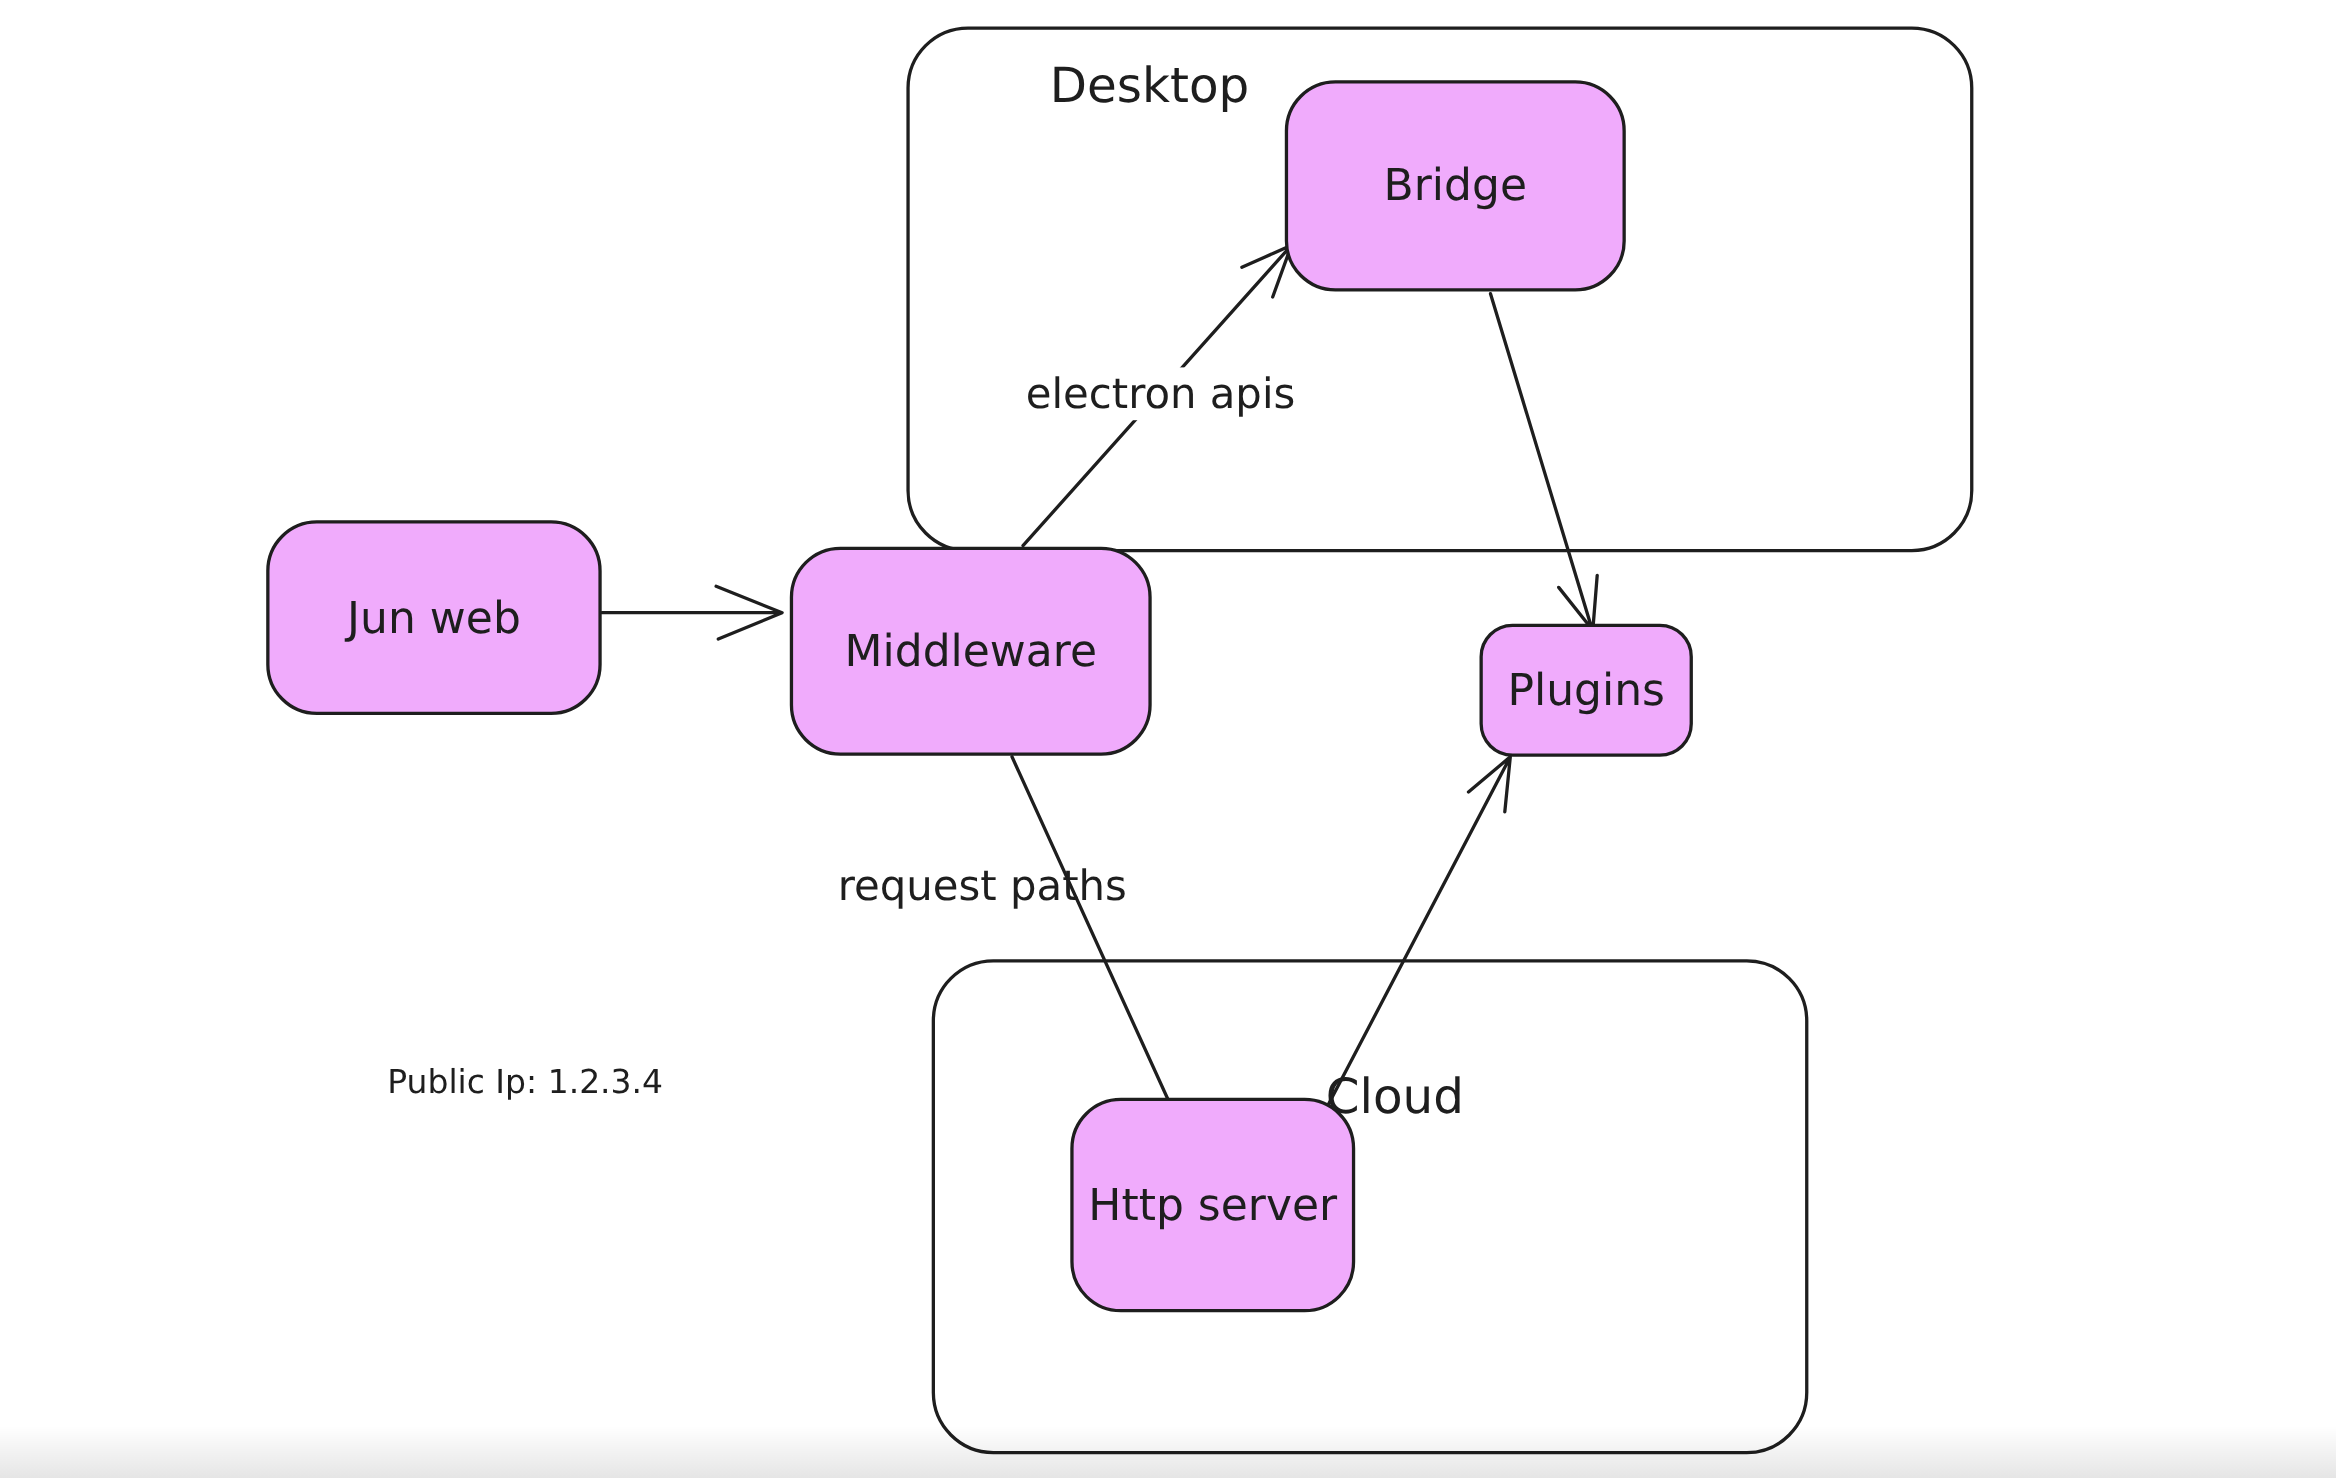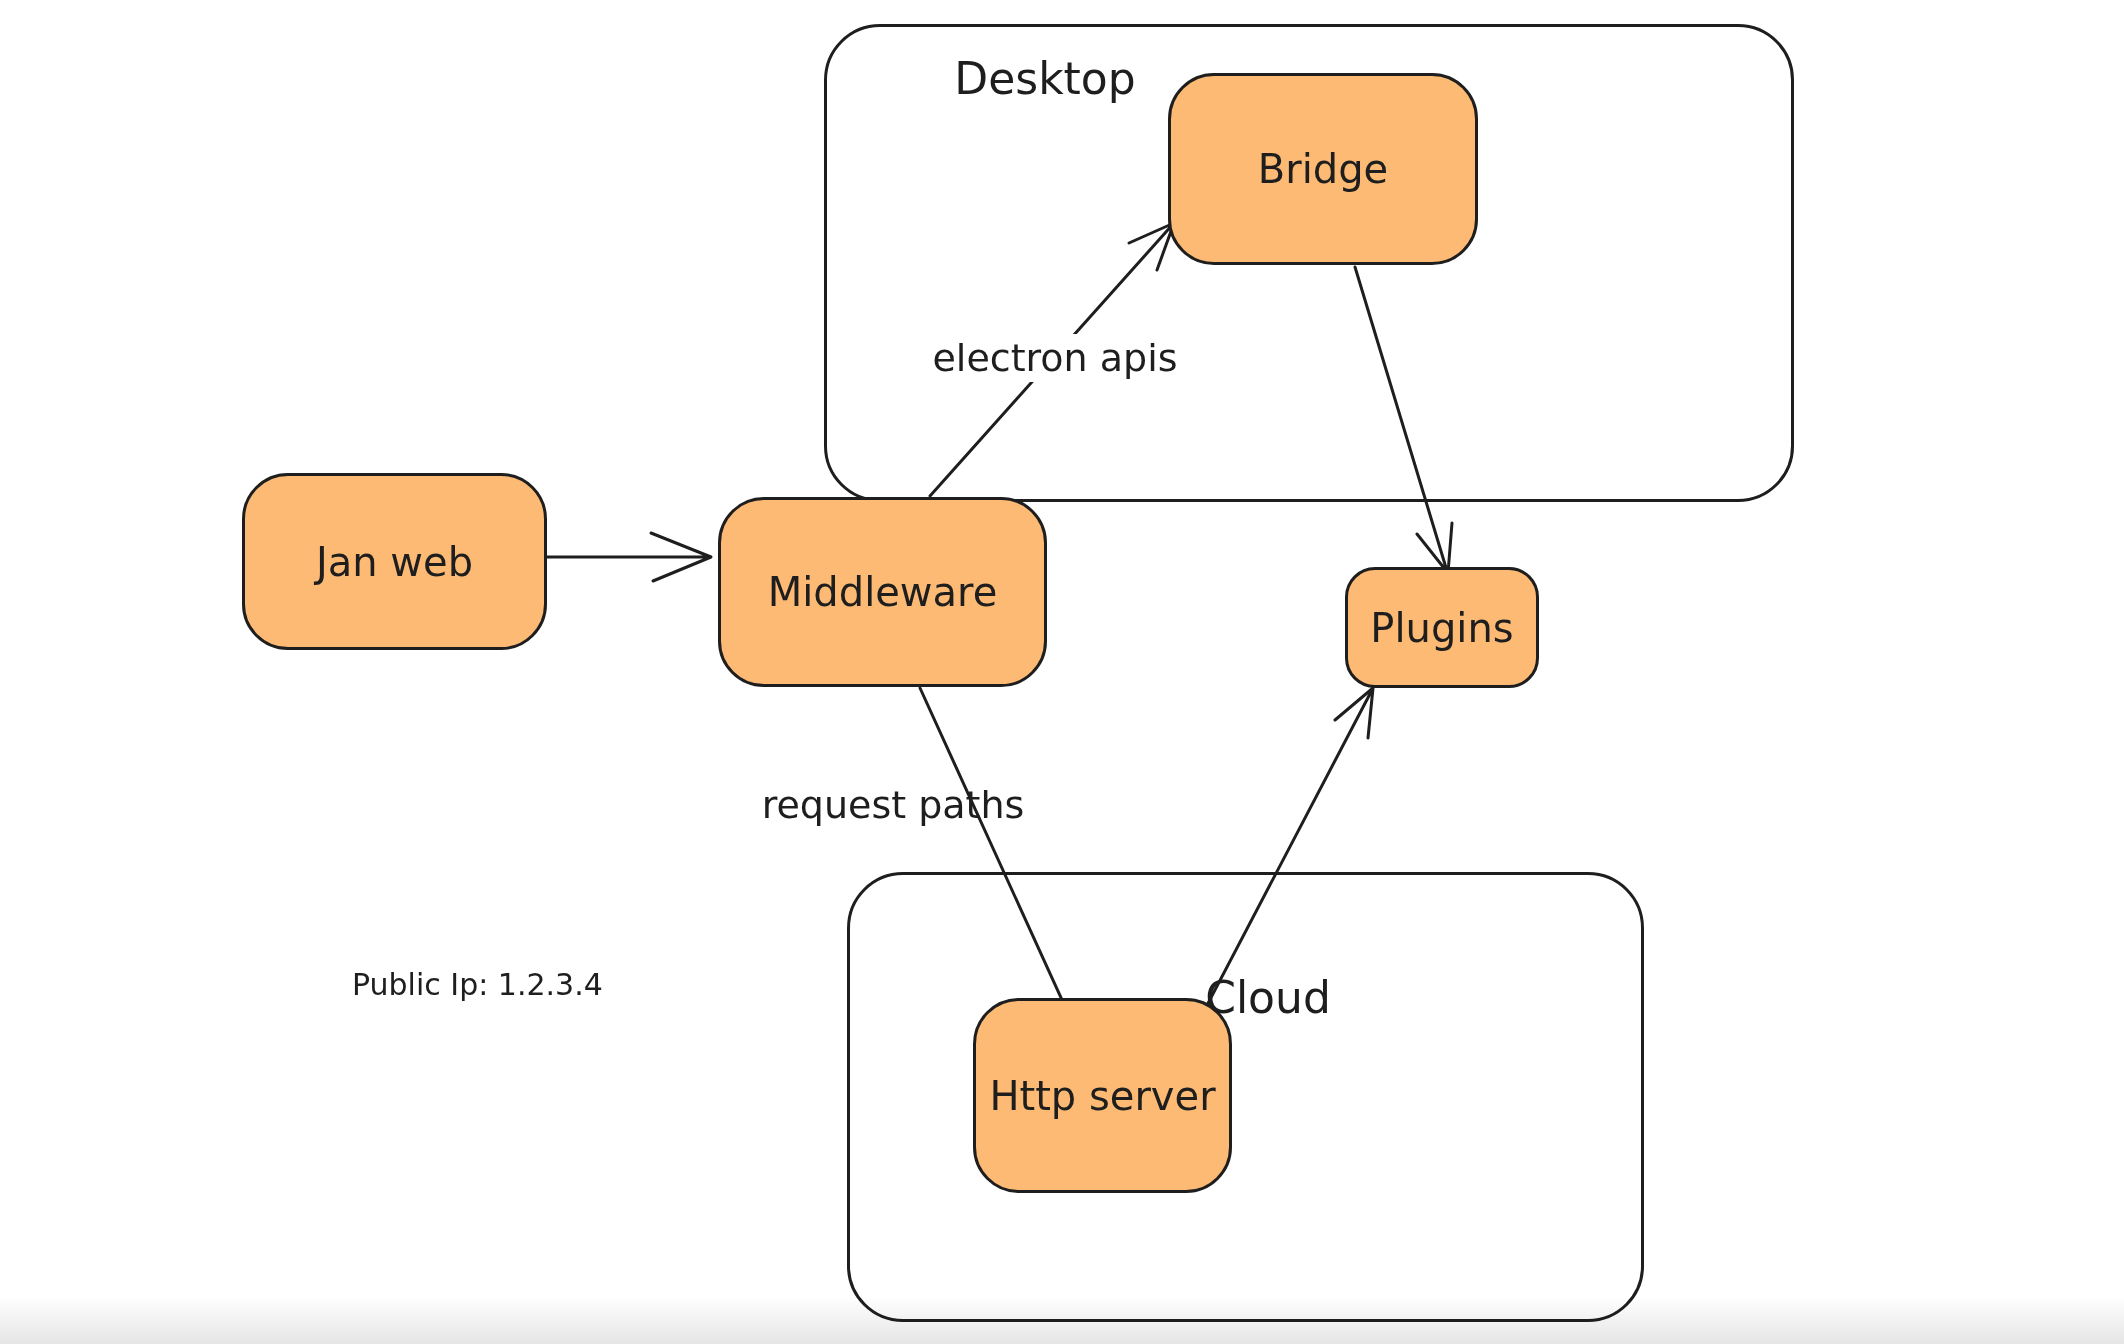--- a/index.html
+++ b/index.html
@@ -41,21 +41,21 @@
     stroke-linecap: round;
     stroke-linejoin: round;
     pointer-events: stroke;
   }
 
   
   .node {
     position: absolute;
     border: 3px solid #1e1e1e;
     border-radius: 46px;
-    background: #fdba74;
+    background: #f0abfc;
     box-sizing: border-box;
     display: flex;
     align-items: center;
     justify-content: center;
     font-size: 40px;
     line-height: 1.1;
     white-space: nowrap;
   }
   .node-janweb     { left: 242px;  top: 473px;  width: 305px; height: 177px; }
   .node-middleware { left: 718px;  top: 497px;  width: 329px; height: 190px; }
@@ -107,21 +107,21 @@
 
   <svg class="connectors" viewBox="0 0 2124 1344">
     <path d="M547 557 L710 557 M651 533 L711 557 L653 581"></path>
     <path d="M930 496 L1174 223 M1129 243 L1174 223 L1157 270"></path>
     <path d="M1355 267 L1447 571 M1452 523 L1448 573 L1417 534"></path>
     <path d="M920 688 L1088 1057"></path>
     <path d="M1182 1053 L1372 690 M1335 720 L1373 688 L1368 738"></path>
   </svg>
 
   <div class="node node-janweb">
-    <span>Jan web</span>
+    <span>Jun web</span>
   </div>
   <div class="node node-middleware">
     <span>Middleware</span>
   </div>
   <div class="node node-bridge">
     <span>Bridge</span>
   </div>
   <div class="node node-plugins">
     <span>Plugins</span>
   </div>

